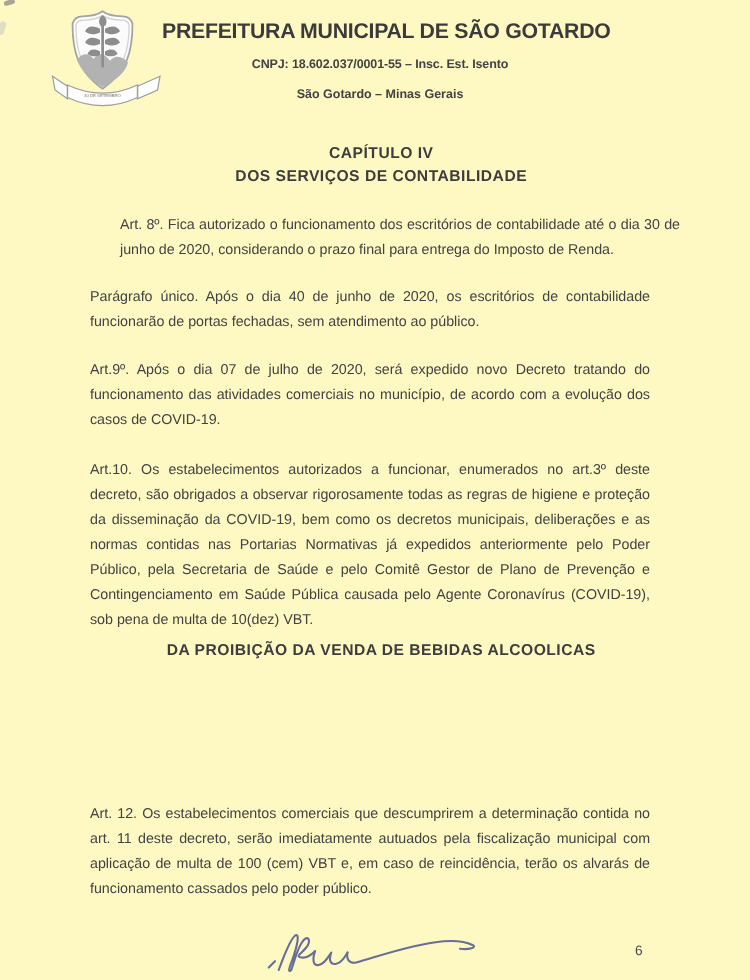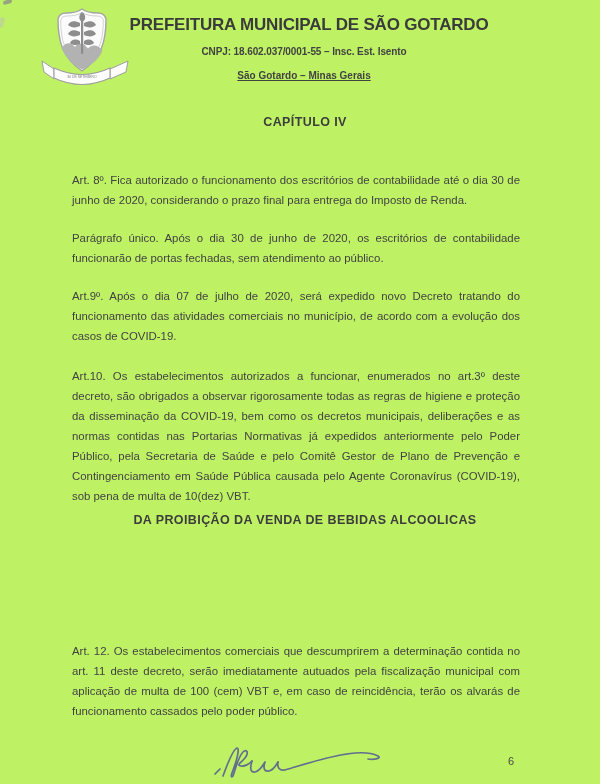--- a/index.html
+++ b/index.html
@@ -1,44 +1,44 @@
 <!DOCTYPE html>
 <html><head>
 <meta charset="utf-8">
 <style>
   html,body{margin:0;padding:0;background:#e8e8e8;}
   .page{
-    position:relative;width:600px;height:784px;background:#bef264;
+    position:relative;width:600px;height:784px;background:#fef9c3;
     font-family:"Liberation Sans",sans-serif;overflow:hidden;margin:0 auto;
   }
   
   .speck1{position:absolute;left:3px;top:0;width:9px;height:4px;background:#8a8a8a;
     border-radius:2px;transform:rotate(-15deg);opacity:.75;}
   .speck2{position:absolute;left:-1px;top:17px;width:5px;height:11px;background:#bcbcbc;
     border-radius:3px;transform:rotate(18deg);opacity:.45;}
   
   .coat{position:absolute;left:40px;top:6px;width:90px;height:92px;}
   .lh-title{position:absolute;left:0;right:0;top:15px;text-align:center;padding-left:18px;
     font-weight:bold;font-size:17px;letter-spacing:-.2px;color:#3b3b3b;}
   .lh-cnpj{position:absolute;left:0;right:0;top:46px;text-align:center;padding-left:8px;
     font-weight:bold;font-size:10px;letter-spacing:-.1px;color:#424242;}
   .lh-city{position:absolute;left:0;right:0;top:70px;text-align:center;padding-left:8px;
-    font-weight:bold;font-size:10px;color:#424242;text-decoration:underline;}
+    font-weight:bold;font-size:10px;color:#424242;}
   
   .chap{position:absolute;left:0;right:0;margin:0;text-align:center;padding-left:10px;
     font-weight:bold;font-size:12.5px;letter-spacing:.4px;color:#3d3d3d;
     text-underline-offset:3px;text-decoration-thickness:1px;}
   .chap4{top:115px;}
   .sub4{top:134px;}
   .chap5{top:519px;}
   .sub5{top:513px;}
   
   .para{position:absolute;left:72px;width:448px;margin:0;text-align:justify;
     font-size:11.4px;line-height:20px;color:#424242;}
-  .p-art8{top:170px;}
+  .p-art8{top:170px;margin-left:24px;}
   .p-paragrafo-unico{top:228px;}
   .p-art9{top:286px;}
   .p-art10{top:366px;}
   .p-art11{top:582px;}
   .p-art12{top:641px;}
   
   .signature{position:absolute;left:210px;top:740px;width:186px;height:44px;}
   .page-num{position:absolute;left:500px;top:755px;width:22px;text-align:center;
     font-size:11px;color:#4a4a4a;}
 </style>
@@ -75,23 +75,24 @@
         <path d="M14,62 Q42,75 70,62 L70,72 Q42,85 14,72 Z" fill="#fdfdfd" stroke="#9e9e9e" stroke-width="1.1"></path>
         <text x="42" y="71.5" text-anchor="middle" font-size="3.4" fill="#7d7d7d" font-family="Liberation Sans, sans-serif">30 DE SETEMBRO</text>
       </g>
     </svg>
     <div class="lh-title">PREFEITURA MUNICIPAL DE SÃO GOTARDO</div>
     <div class="lh-cnpj">CNPJ: 18.602.037/0001-55 – Insc. Est. Isento</div>
     <div class="lh-city">São Gotardo – Minas Gerais</div>
   </div>
 
   <h2 class="chap chap4">CAPÍTULO IV</h2>
+  <h2 class="chap sub4">DOS SERVIÇOS DE CONTABILIDADE</h2>
 
   <p class="para p-art8">Art. 8º. Fica autorizado o funcionamento dos escritórios de contabilidade até o dia 30 de junho de 2020, considerando o prazo final para entrega do Imposto de Renda.</p>
-  <p class="para p-paragrafo-unico">Parágrafo único. Após o dia 30 de junho de 2020, os escritórios de contabilidade funcionarão de portas fechadas, sem atendimento ao público.</p>
+  <p class="para p-paragrafo-unico">Parágrafo único. Após o dia 40 de junho de 2020, os escritórios de contabilidade funcionarão de portas fechadas, sem atendimento ao público.</p>
   <p class="para p-art9">Art.9º. Após o dia 07 de julho de 2020, será expedido novo Decreto tratando do funcionamento das atividades comerciais no município, de acordo com a evolução dos casos de COVID-19.</p>
   <p class="para p-art10">Art.10. Os estabelecimentos autorizados a funcionar, enumerados no art.3º deste decreto, são obrigados a observar rigorosamente todas as regras de higiene e proteção da disseminação da COVID-19, bem como os decretos municipais, deliberações e as normas contidas nas Portarias Normativas já expedidos anteriormente pelo Poder Público, pela Secretaria de Saúde e pelo Comitê Gestor de Plano de Prevenção e Contingenciamento em Saúde Pública causada pelo Agente Coronavírus (COVID-19), sob pena de multa de 10(dez) VBT.</p>
 
   <h2 class="chap sub5">DA PROIBIÇÃO DA VENDA DE BEBIDAS ALCOOLICAS</h2>
 
   <p class="para p-art12">Art. 12. Os estabelecimentos comerciais que descumprirem a determinação contida no art. 11 deste decreto, serão imediatamente autuados pela fiscalização municipal com aplicação de multa de 100 (cem) VBT e, em caso de reincidência, terão os alvarás de funcionamento cassados pelo poder público.</p>
 
   <svg class="signature" viewBox="0 0 186 44">
     <g fill="none" stroke="#5b6394" stroke-width="1.7" stroke-linecap="round" stroke-linejoin="round" opacity="0.92">
       <path d="M5,34 L10,29"></path>

